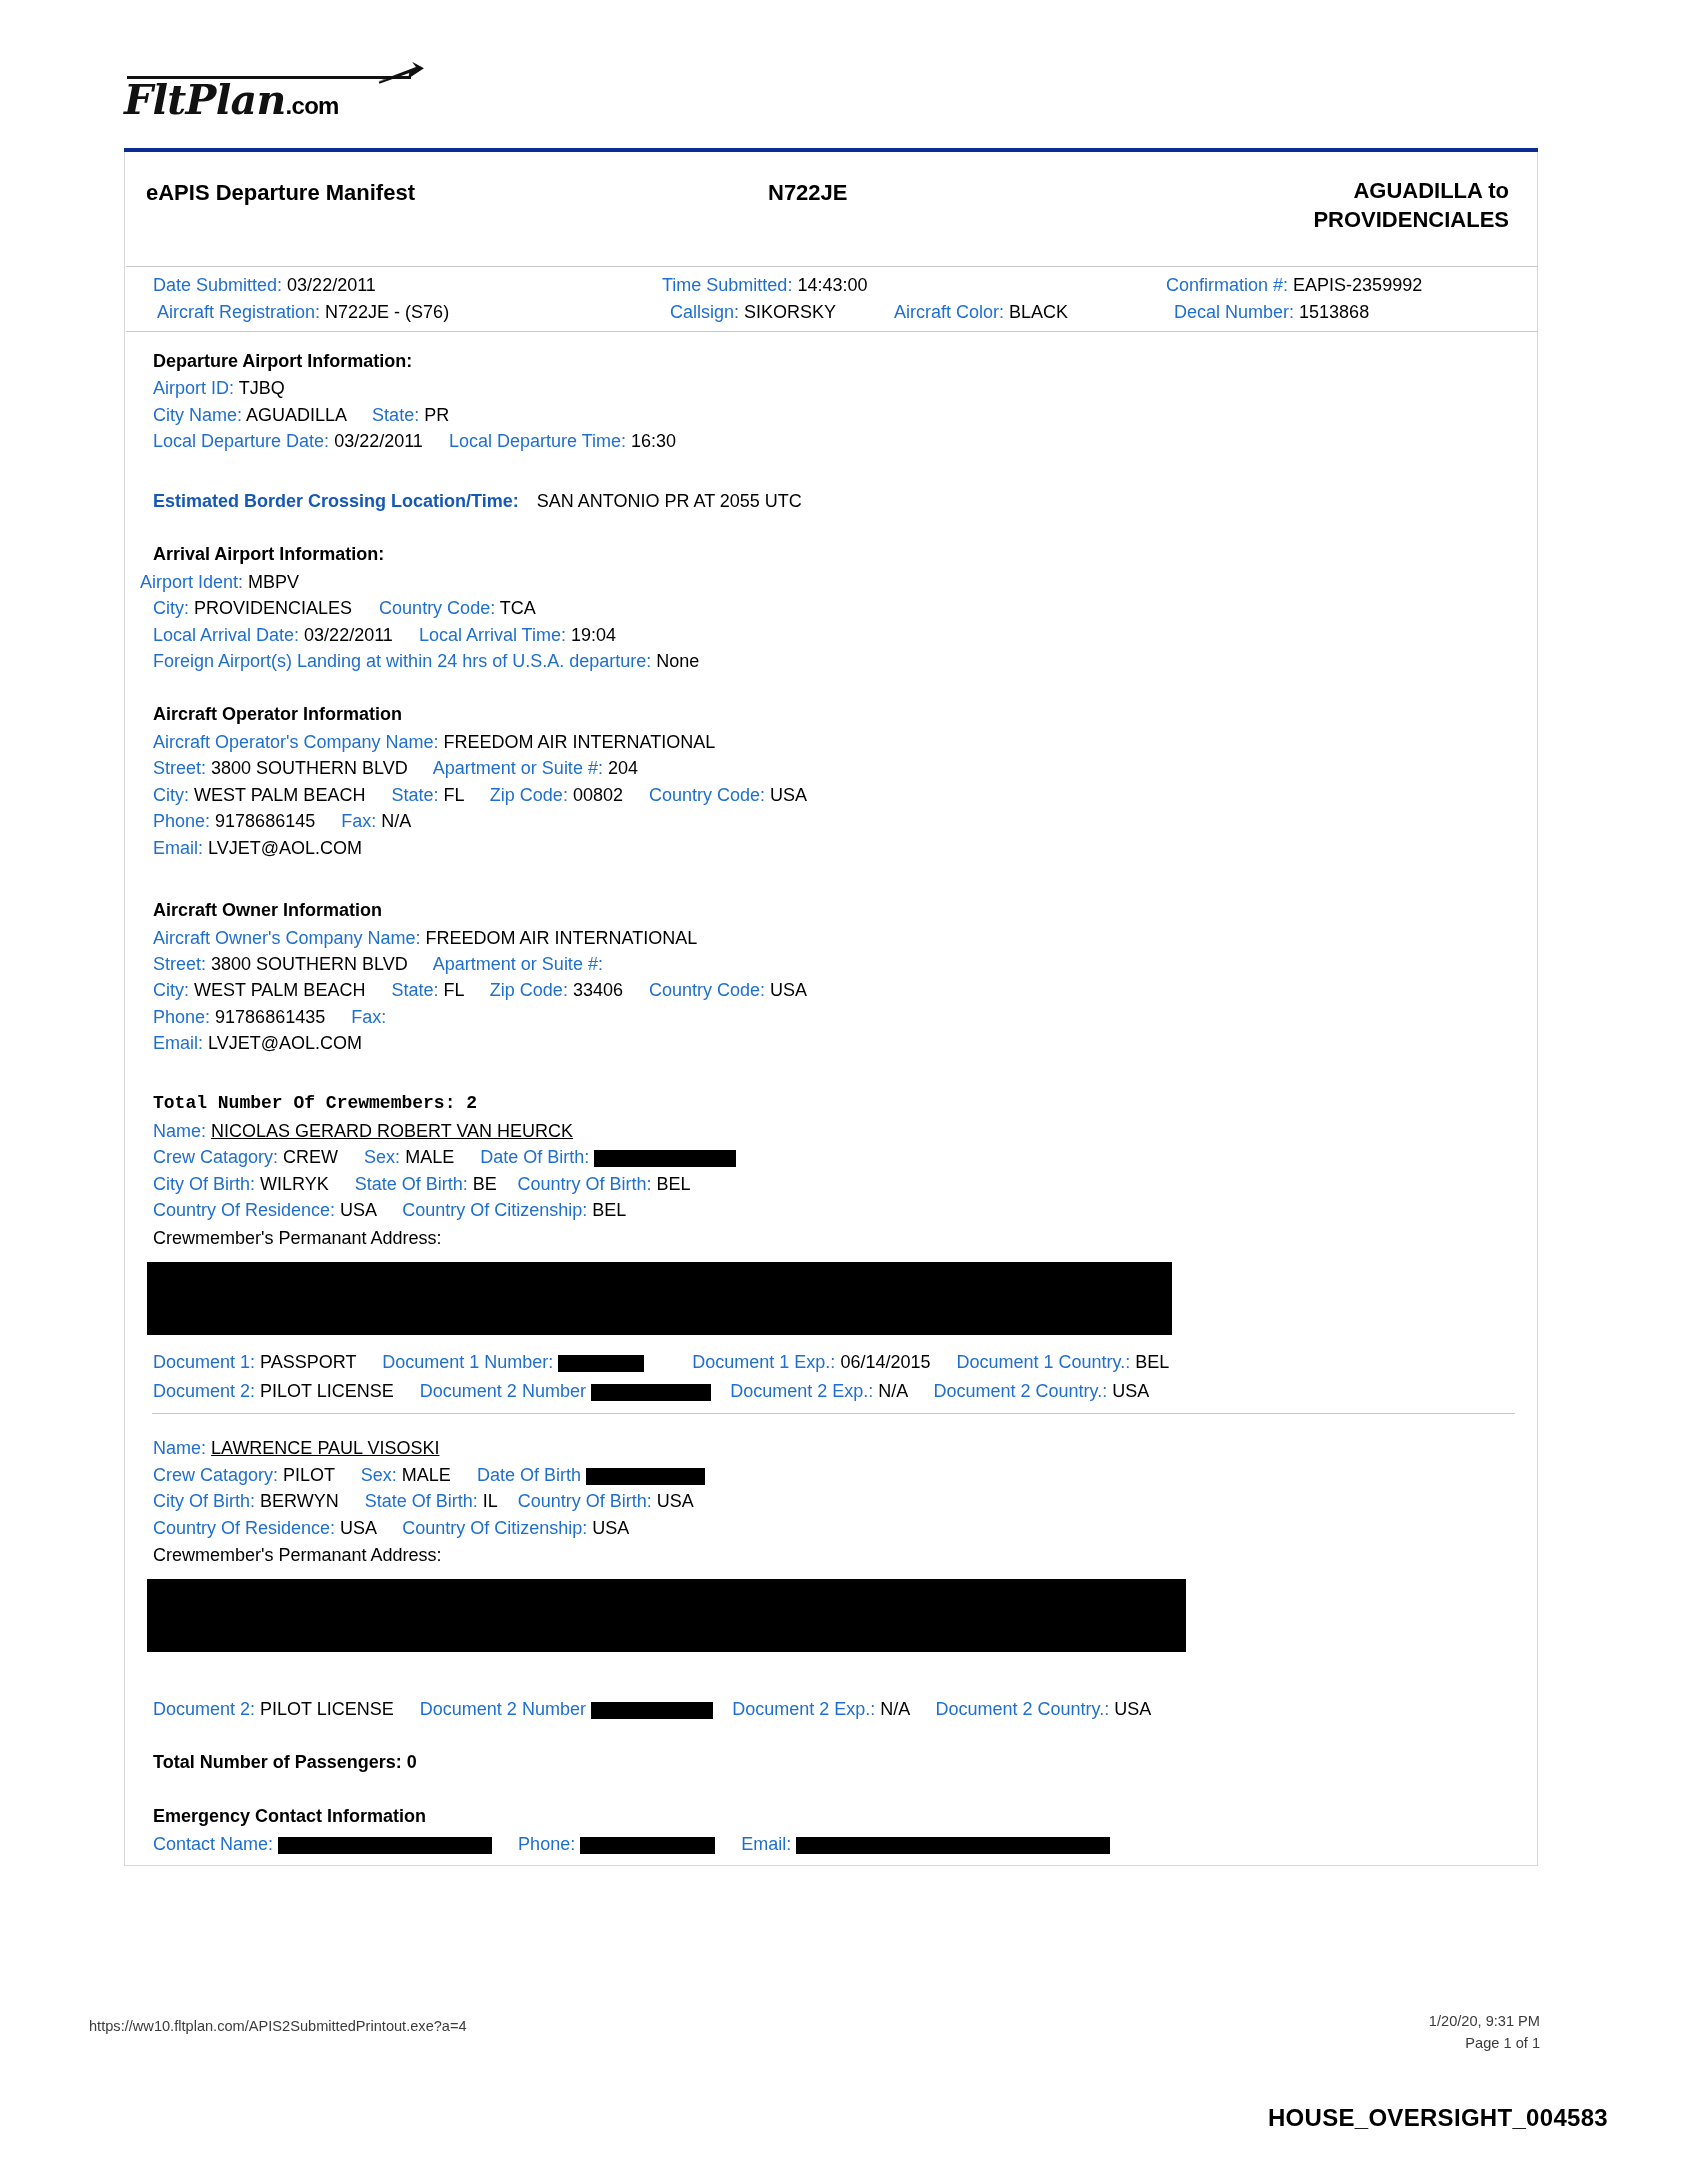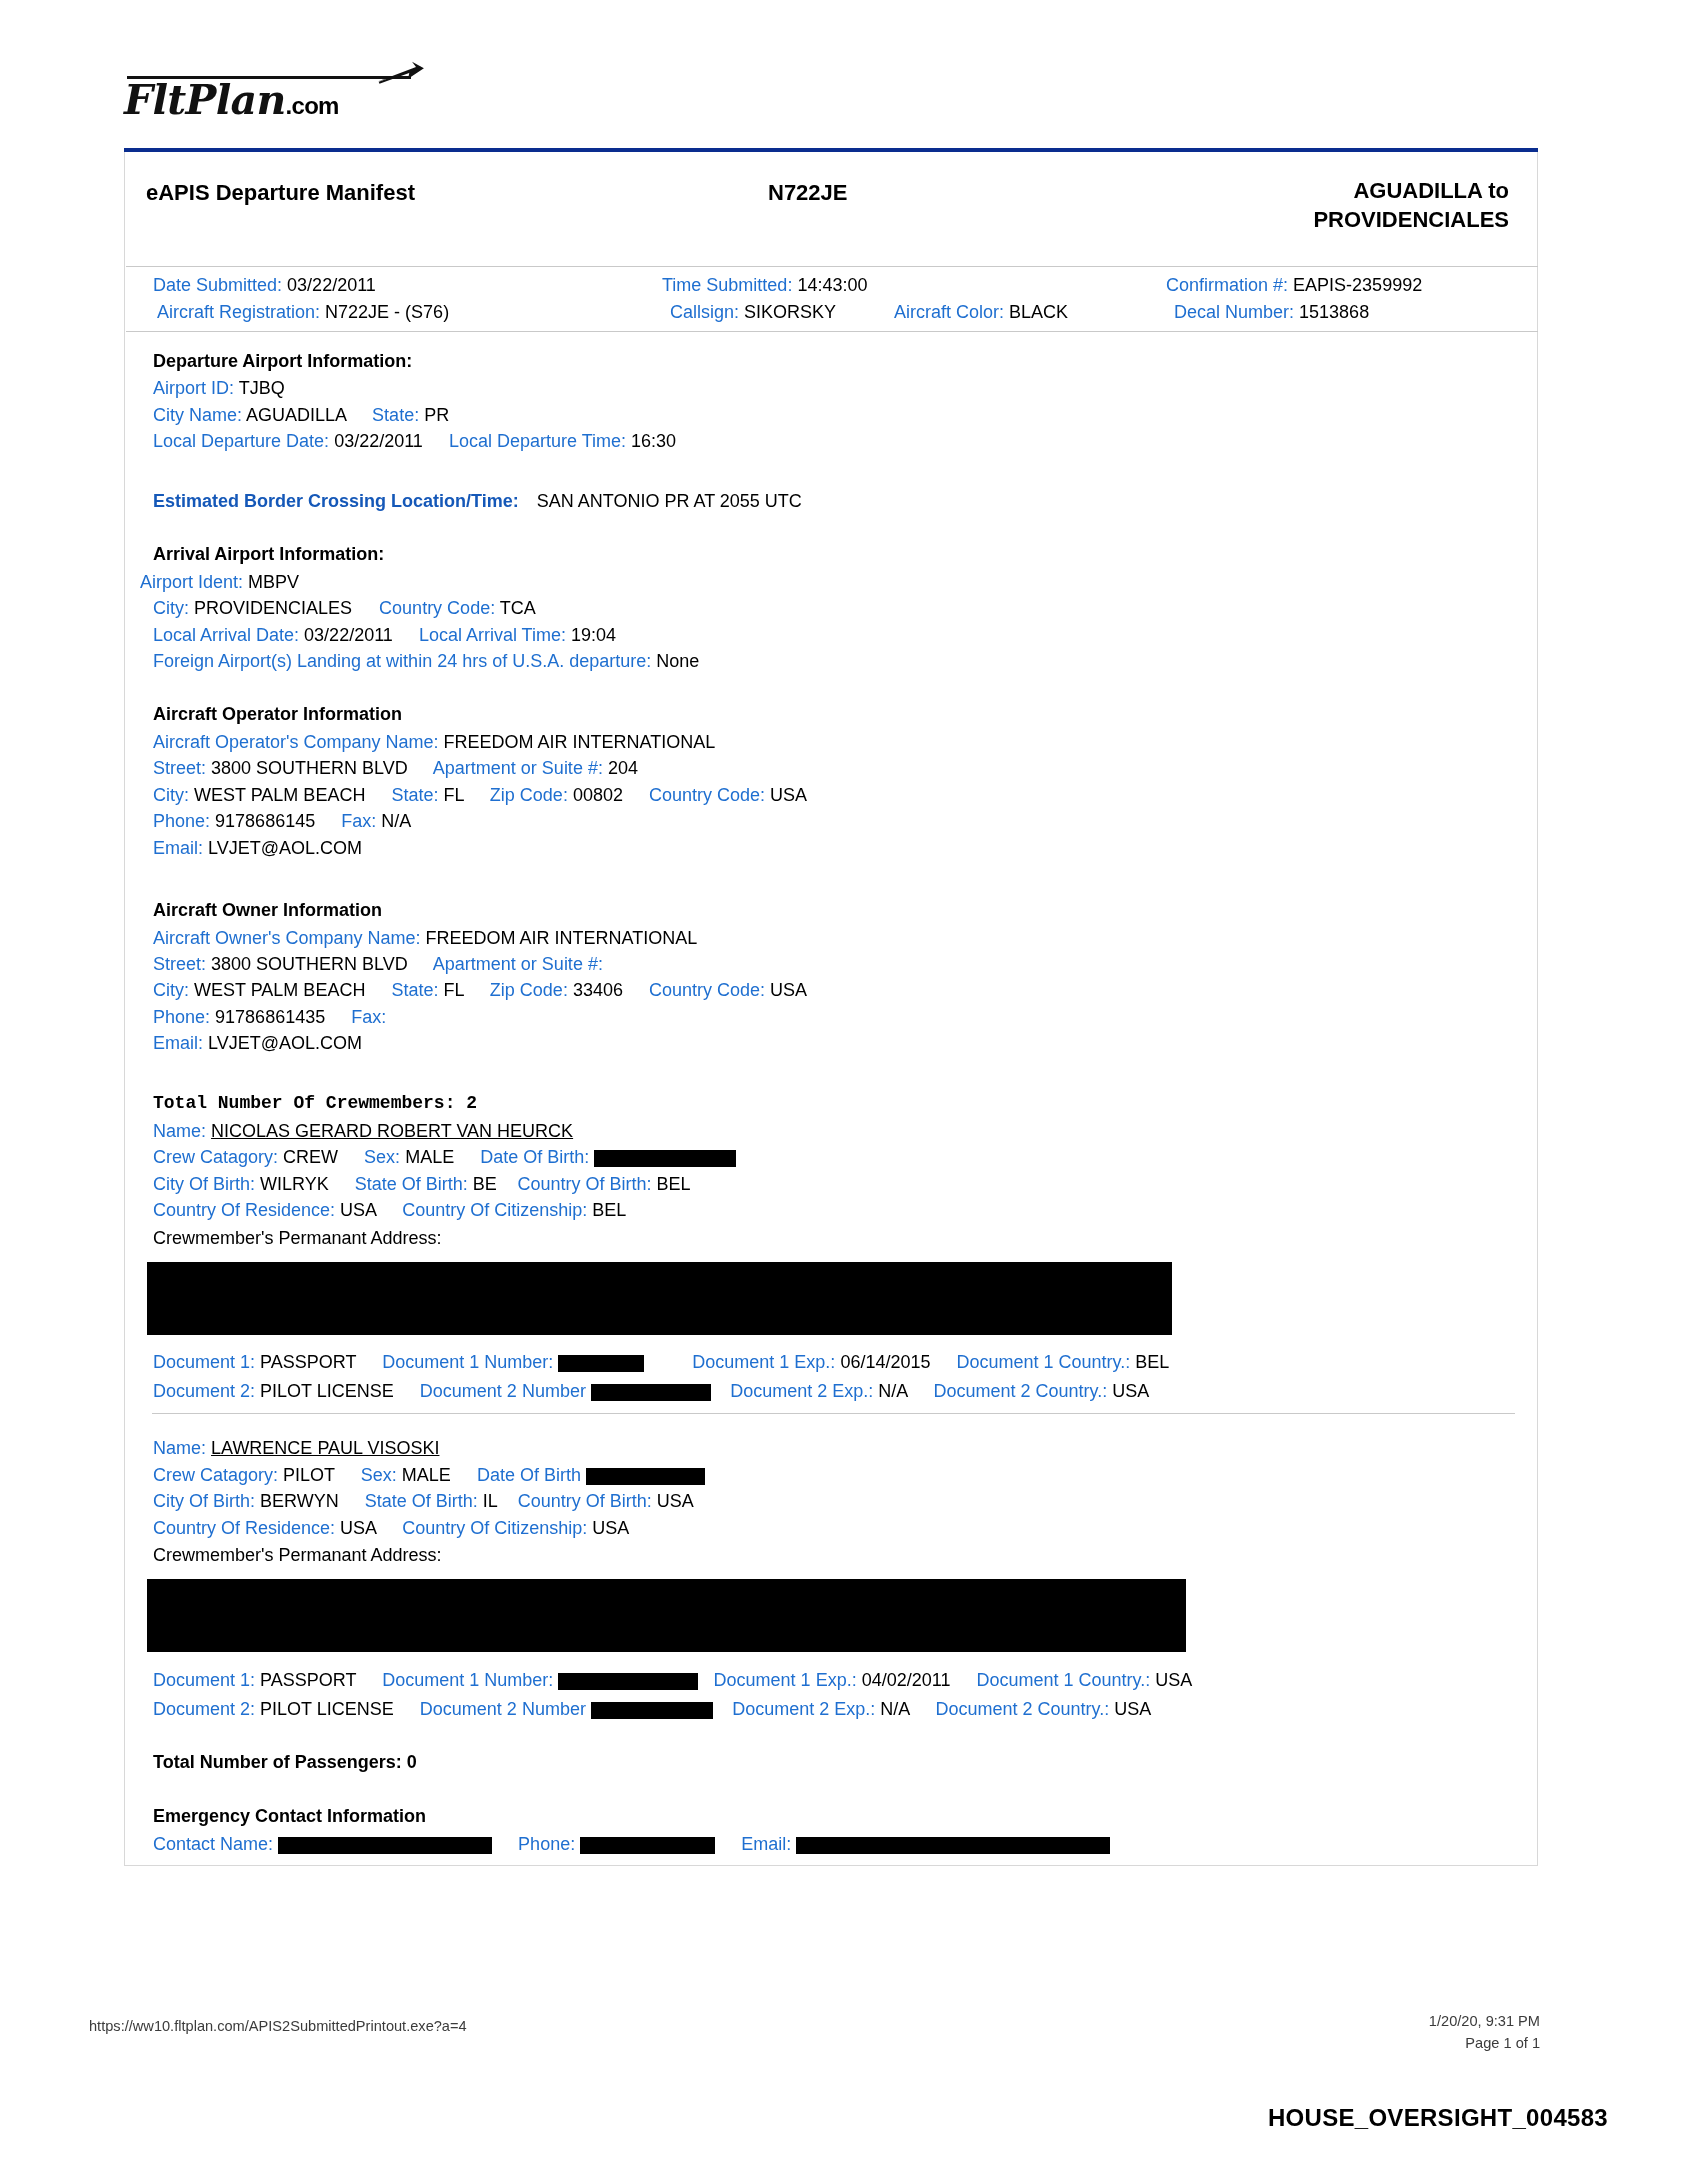--- a/index.html
+++ b/index.html
@@ -472,33 +472,20 @@
   <div class="row" style="left:153px; top:1518px;">
     <span class="lbl">Country Of Residence:</span>
     <span class="val">USA</span>
     <span class="sp" style="width:16px;"></span>
     <span class="lbl">Country Of Citizenship:</span>
     <span class="val">USA</span>
   </div>
   <div class="row" style="left:153px; top:1545px; color:#000;">Crewmember's Permanant Address:</div>
   <div class="redact-block" style="left:147px; top:1579px; width:1039px; height:73px;"></div>
 
-  <div class="row" style="left:153px; top:1670px;">
-    <span class="lbl">Document 1:</span>
-    <span class="val">PASSPORT</span>
-    <span class="sp" style="width:16px;"></span>
-    <span class="lbl">Document 1 Number:</span>
-    <span class="redact" style="width:140px;"></span>
-    <span class="sp" style="width:5.3px;"></span>
-    <span class="lbl">Document 1 Exp.:</span>
-    <span class="val">04/02/2011</span>
-    <span class="sp" style="width:16px;"></span>
-    <span class="lbl">Document 1 Country.:</span>
-    <span class="val">USA</span>
-  </div>
   <div class="row" style="left:153px; top:1699px;">
     <span class="lbl">Document 2:</span>
     <span class="val">PILOT LICENSE</span>
     <span class="sp" style="width:16px;"></span>
     <span class="lbl">Document 2 Number</span>
     <span class="redact" style="width:122px;"></span>
     <span class="sp" style="width:9.3px;"></span>
     <span class="lbl">Document 2 Exp.:</span>
     <span class="val">N/A</span>
     <span class="sp" style="width:16px;"></span>

